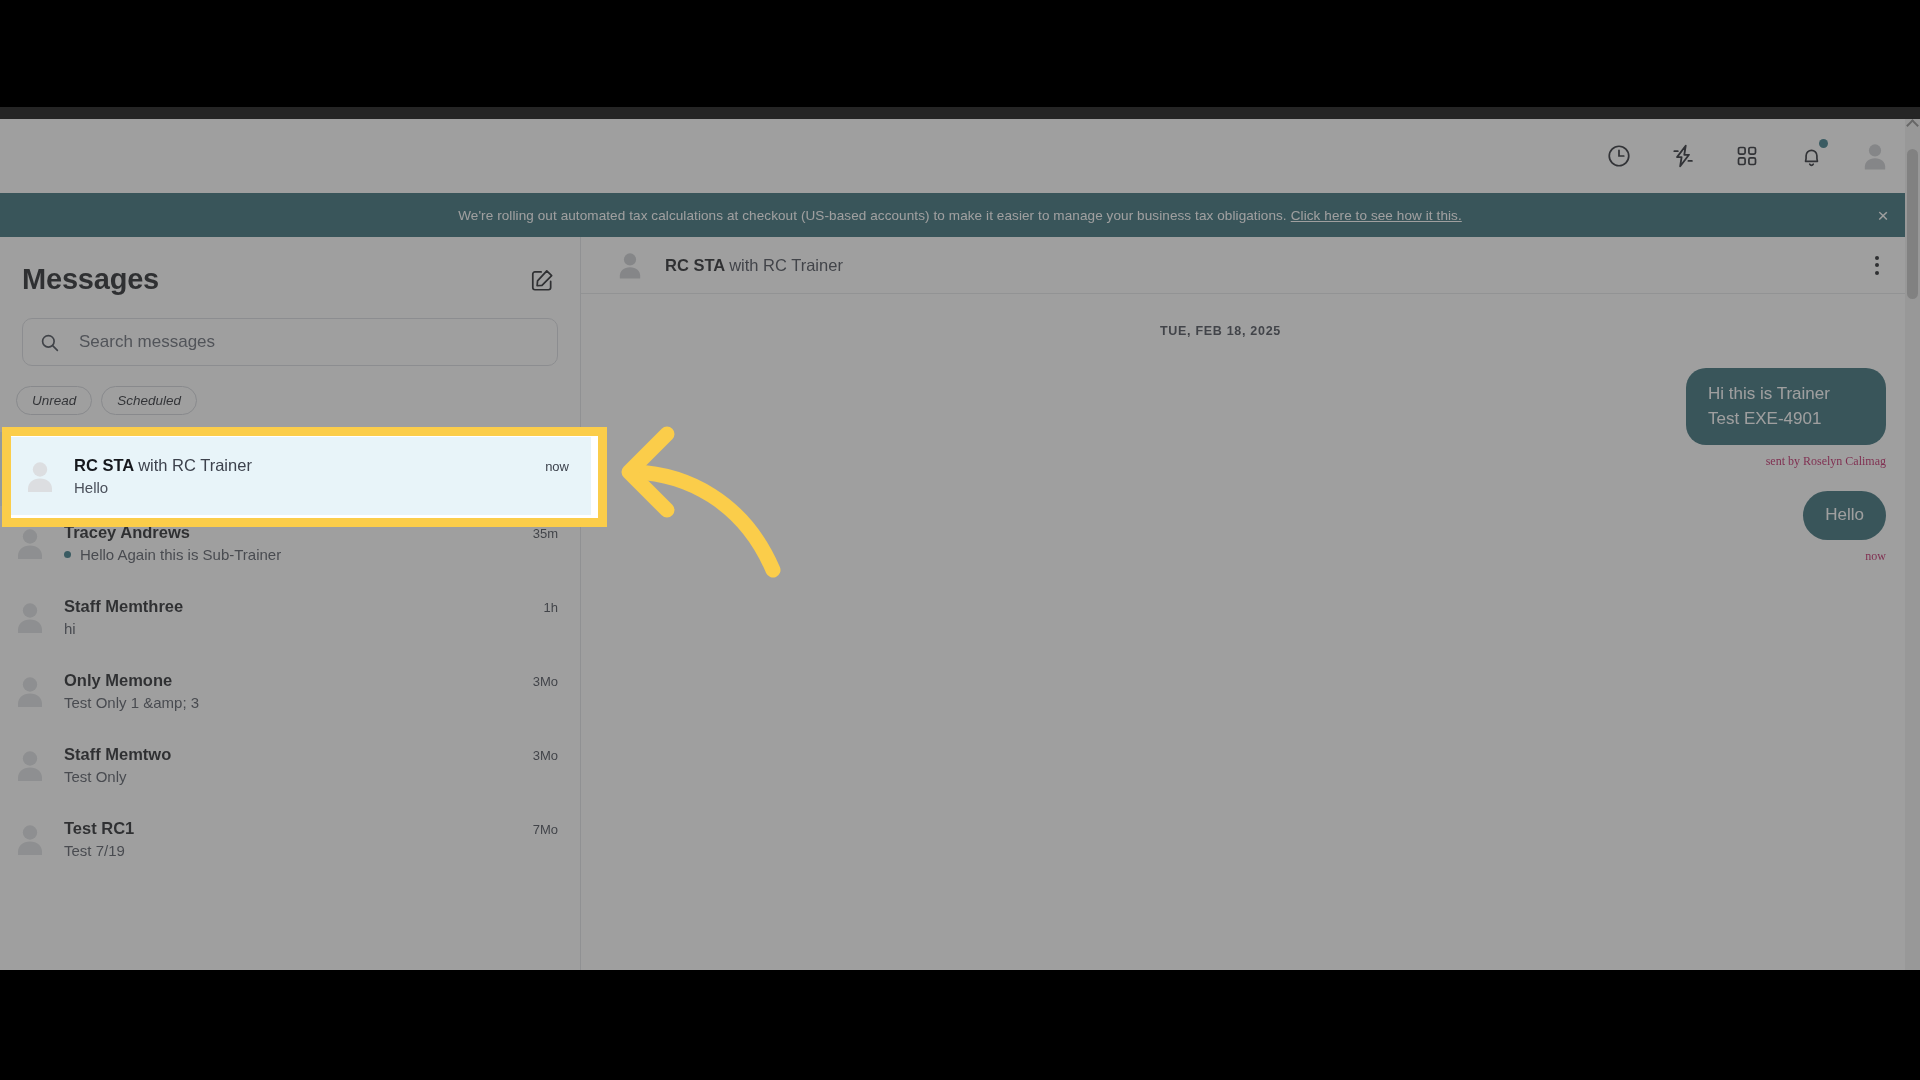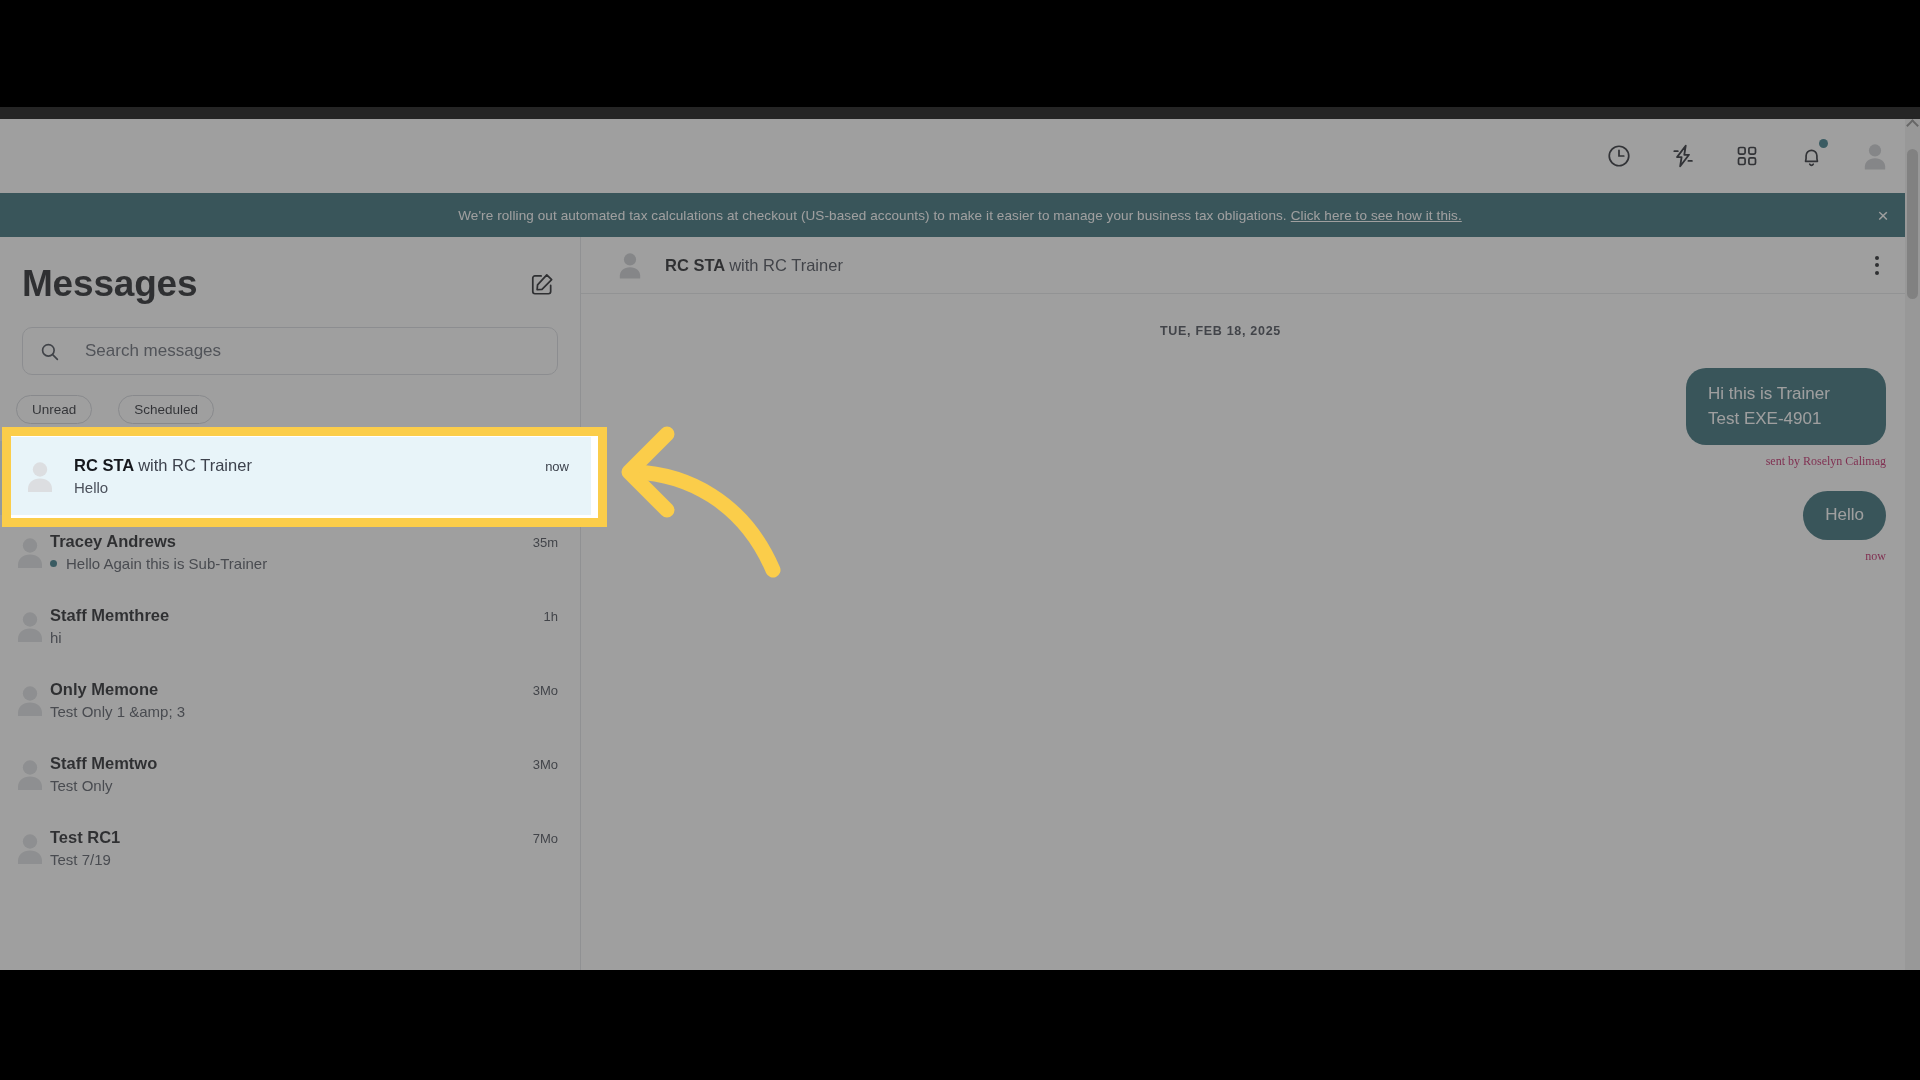--- a/index.html
+++ b/index.html
@@ -122,76 +122,78 @@
     border-right: 1px solid #dfe1e5;
     position: relative;
   }
   #sidebar-head {
     padding: 26px 22px 0 22px;
     display: flex;
     align-items: center;
     justify-content: space-between;
   }
   #sidebar-title {
-    font-size: 37px;
+    font-size: 29px;
     font-weight: 700;
     color: #16181d;
     letter-spacing: -.2px;
   }
   #compose-btn {
     width: 32px; height: 32px;
     color: #16181d;
     display: flex; align-items: center; justify-content: center;
   }
   #search-wrap {
     margin: 22px 22px 0 22px;
     height: 48px;
     border: 1px solid #d8dadf;
     border-radius: 10px;
     display: flex;
     align-items: center;
     padding: 0 16px;
-    gap: 25px;
+    gap: 19px;
   }
   #search-icon { color: #3a3f4a; display: flex; }
   #search-input {
     border: none;
     outline: none;
     font-size: 17px;
     font-family: "Liberation Sans", sans-serif;
     color: #16181d;
     background: transparent;
     width: 100%;
   }
   #search-input::placeholder { color: #5d626d; }
 
   #chips {
     margin: 20px 0 0 16px;
     display: flex;
-    gap: 26px;
+    gap: 9px;
+    font-style: italic;
   }
   .chip {
     border: 1px solid #cfd2d8;
     border-radius: 999px;
     padding: 6px 15px;
     font-size: 13.5px;
     color: #1c1f26;
     background: #ffffff;
     white-space: nowrap;
   }
 
   #conv-list {
     margin-top: 17px;
     position: relative;
   }
   .conv {
     height: 74px;
     display: flex;
     align-items: center;
     padding: 0 22px 0 10px;
+    gap: 14px;
     background: #ffffff;
   }
   .conv.selected { background: #e8f4f9; }
   .conv-avatar {
     width: 40px; height: 40px;
     flex: 0 0 40px;
     position: relative;
   }
   .conv-main { flex: 1 1 auto; min-width: 0; }
   .conv-row1 {

